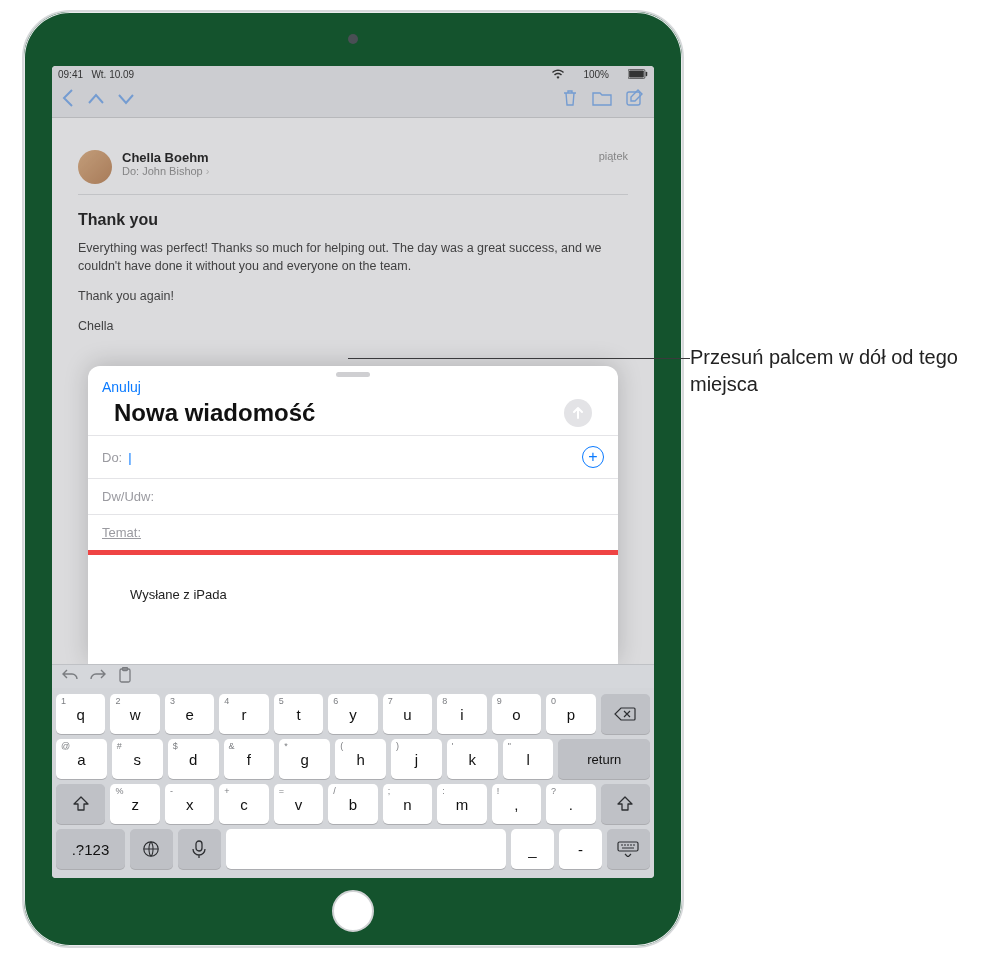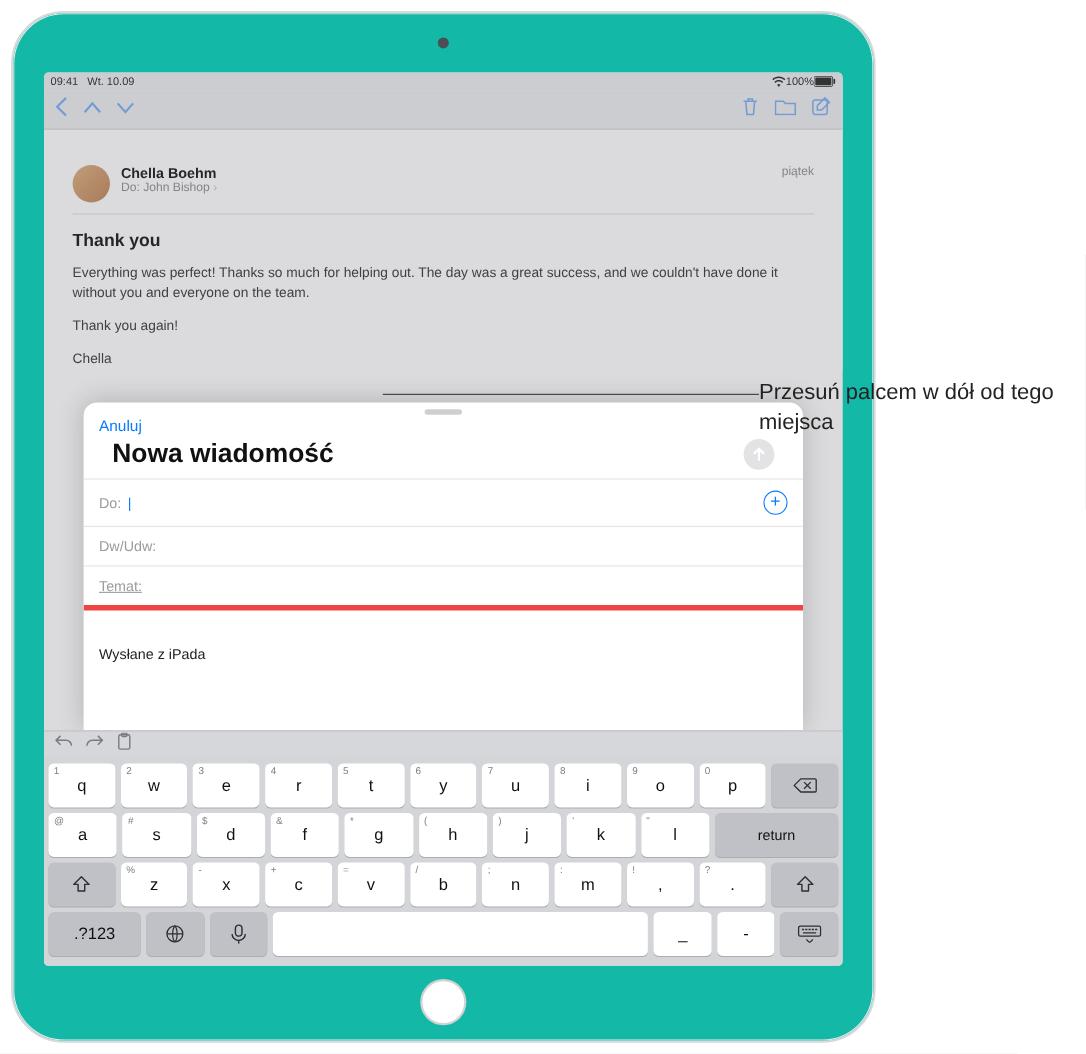--- a/index.html
+++ b/index.html
@@ -6,25 +6,25 @@
   body {
     font-family: -apple-system, "Helvetica Neue", Arial, sans-serif;
     background: #fff;
     width: 987px;
     height: 958px;
     position: relative;
   }
   
   .device {
     position: absolute;
-    left: 10px; top: 10px;
-    width: 786px; height: 938px;
+    left: 22px; top: 10px;
+    width: 662px; height: 938px;
     border: 2px solid #d7d9db;
     border-radius: 48px;
-    background: #14b8a6;
+    background: #14532d;
     box-shadow: 0 0 0 1px #e9ebed inset;
   }
   .camera {
     position: absolute;
     top: 22px; left: 50%; transform: translateX(-50%);
     width: 10px; height: 10px; border-radius: 50%;
     background: #4a4f55;
   }
   .home-btn {
     position: absolute;
@@ -41,21 +41,21 @@
   }
   
   .statusbar {
     height: 16px;
     font-size: 10px;
     display: flex; justify-content: space-between; align-items: center;
     padding: 0 6px;
     background: #e2e3e6;
     color: #222;
   }
-  .statusbar .right { display: flex; gap: 0; align-items: center; }
+  .statusbar .right { display: flex; gap: 19px; align-items: center; }
   .wifi-icon svg, .battery-icon svg { display:block; }
   
   .toolbar {
     height: 36px;
     display:flex; align-items:center; justify-content:space-between;
     padding: 0 10px;
     background: #e2e3e6;
     border-bottom: 1px solid #c7c8cb;
   }
   .toolbar .left, .toolbar .right { display:flex; gap:14px; align-items:center; }
@@ -128,21 +128,21 @@
   .field .cursor { color:#0a7aff; animation:blink 1s step-start infinite; }
   @keyframes blink { 50% { opacity:0; } }
   .field .spacer { flex:1; }
   .add-contact {
     width:22px; height:22px; border-radius:50%;
     border:1.6px solid #0a7aff; color:#0a7aff;
     display:flex; align-items:center; justify-content:center;
     font-size:16px; line-height:1;
   }
   .compose-body { flex:1; padding:14px; font-size:13px; color:#333; }
-  .signature { margin-top:18px; color:#222; font-size:13px; }
+  .signature { margin-top:18px; color:#222; font-size:13px;margin-left:28px; }
   
   .kb-toolbar {
     position:absolute; left:0; right:0; bottom:190px; height:24px;
     background:#d5d7db;
     display:flex; align-items:center; gap:12px;
     padding:0 10px;
     border-top:1px solid #bfc1c5;
   }
   .kb-toolbar .ico { color:#7a7c80; }
   

